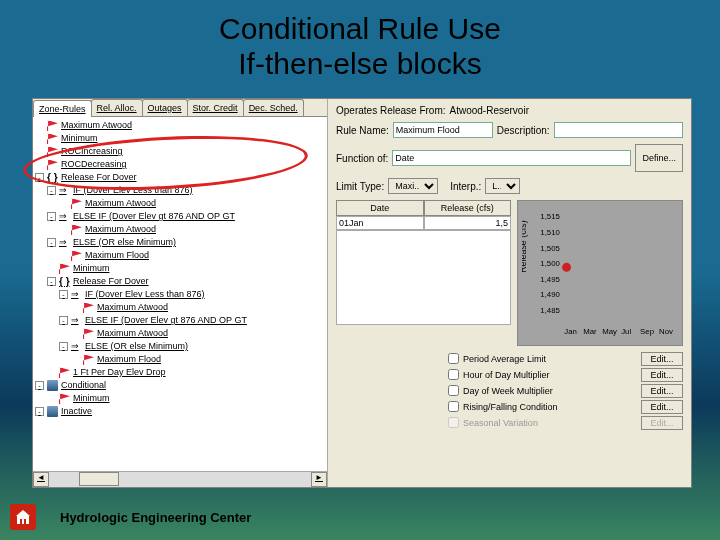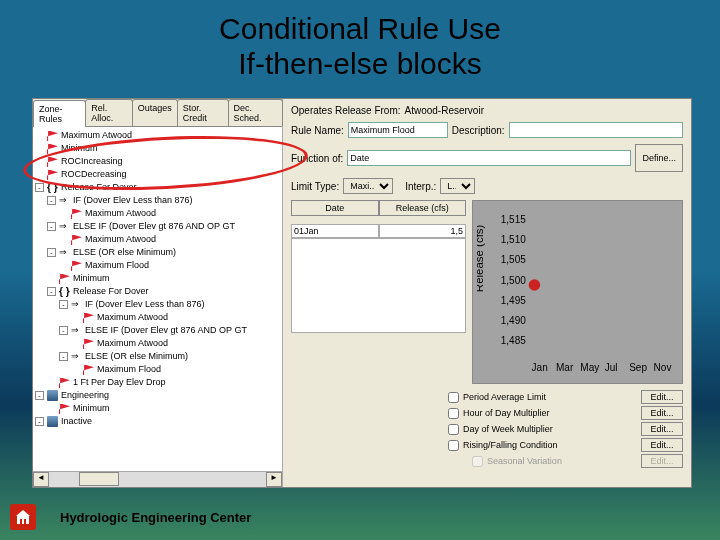--- a/index.html
+++ b/index.html
@@ -20,25 +20,26 @@
   .app-window {
     position: absolute;
     top: 98px; left: 32px;
     width: 660px; height: 390px;
     background: #ece9d8;
     border: 1px solid #808080;
     display: flex;
     font-size: 10px;
   }
   .left-pane {
-    width: 250px;
+    width: 295px;
     border-right: 1px solid #aaa;
     display: flex;
     flex-direction: column;
     position: relative;
+    text-decoration: underline;
   }
   .tabs {
     display: flex;
     background: #ece9d8;
     border-bottom: 1px solid #888;
   }
   .tab {
     padding: 3px 5px;
     border: 1px solid #888;
     border-bottom: none;
@@ -78,29 +79,29 @@
   .form-row { display:flex; align-items:center; gap:4px; }
   .form-row label { font-size:10px; }
   input[type=text], select { font-size:9px; border:1px solid #7a9; background:#fff; height:16px; padding:1px 2px; }
   select { background:#ece9d8; border:1px solid #888; }
   .btn-def { border:1px solid #888; background:#ece9d8; padding:8px 6px; font-size:9px; }
   .data-area { display:flex; gap:6px; }
   .data-table { width:175px; }
   .data-table .hdr { display:flex; }
   .data-table .hdr div { flex:1; border:1px solid #888; background:#ece9d8; text-align:center; padding:2px; font-size:9px; }
   .data-table .cells { display:flex; }
-  .data-table .cells div { flex:1; border:1px solid #aaa; background:#fff; height:14px; padding:1px 2px; font-size:9px;margin-top:8px; }
+  .data-table .cells div { flex:1; border:1px solid #aaa; background:#fff; height:14px; padding:1px 2px; font-size:9px; }
   .data-table .empty { height:95px; background:#fff; border:1px solid #aaa; }
   .mini-chart { flex:1; background:#a3a3a3; border:1px solid #888; padding:4px; position:relative; font-size:8px; }
   .mini-chart svg { width:100%; height:100%; }
   .options { display:flex; flex-direction:column; gap:2px; margin-left:auto; width:235px; }
   .opt-row { display:flex; align-items:center; gap:4px; font-size:9px;}
   .opt-row input[type=checkbox]{ width:11px; height:11px; }
   .opt-row .edit-btn { margin-left:auto; border:1px solid #888; background:#ece9d8; padding:1px 6px; font-size:9px; width:42px; text-align:center; }
-  .opt-row.disabled { color:#999;margin-left:24px; }
+  .opt-row.disabled { color:#999; }
   .footer {
     position:absolute; bottom:10px; left:10px; display:flex; align-items:center; gap:24px;
     color:#000; font-size:13px; font-weight:bold;
   }
   .footer .logo {
     width:26px; height:26px; background:#c21; border-radius:3px; display:flex; align-items:center; justify-content:center; color:#fff; font-size:12px;
   }
 </style>
 </head>
 <body>
@@ -243,21 +244,21 @@
         </div>
         <div class="tree-row">
           <span class="sp"></span>
           <span class="sp"></span>
           <span class="ico ico-flag"></span>
           <span>1 Ft Per Day Elev Drop</span>
         </div>
         <div class="tree-row">
           <span class="tog">-</span>
           <span class="ico ico-res"></span>
-          <span>Engineering</span>
+          <span>Conditional</span>
         </div>
         <div class="tree-row">
           <span class="sp"></span>
           <span class="sp"></span>
           <span class="ico ico-flag"></span>
           <span>Minimum</span>
         </div>
         <div class="tree-row">
           <span class="tog">-</span>
           <span class="ico ico-res"></span>

